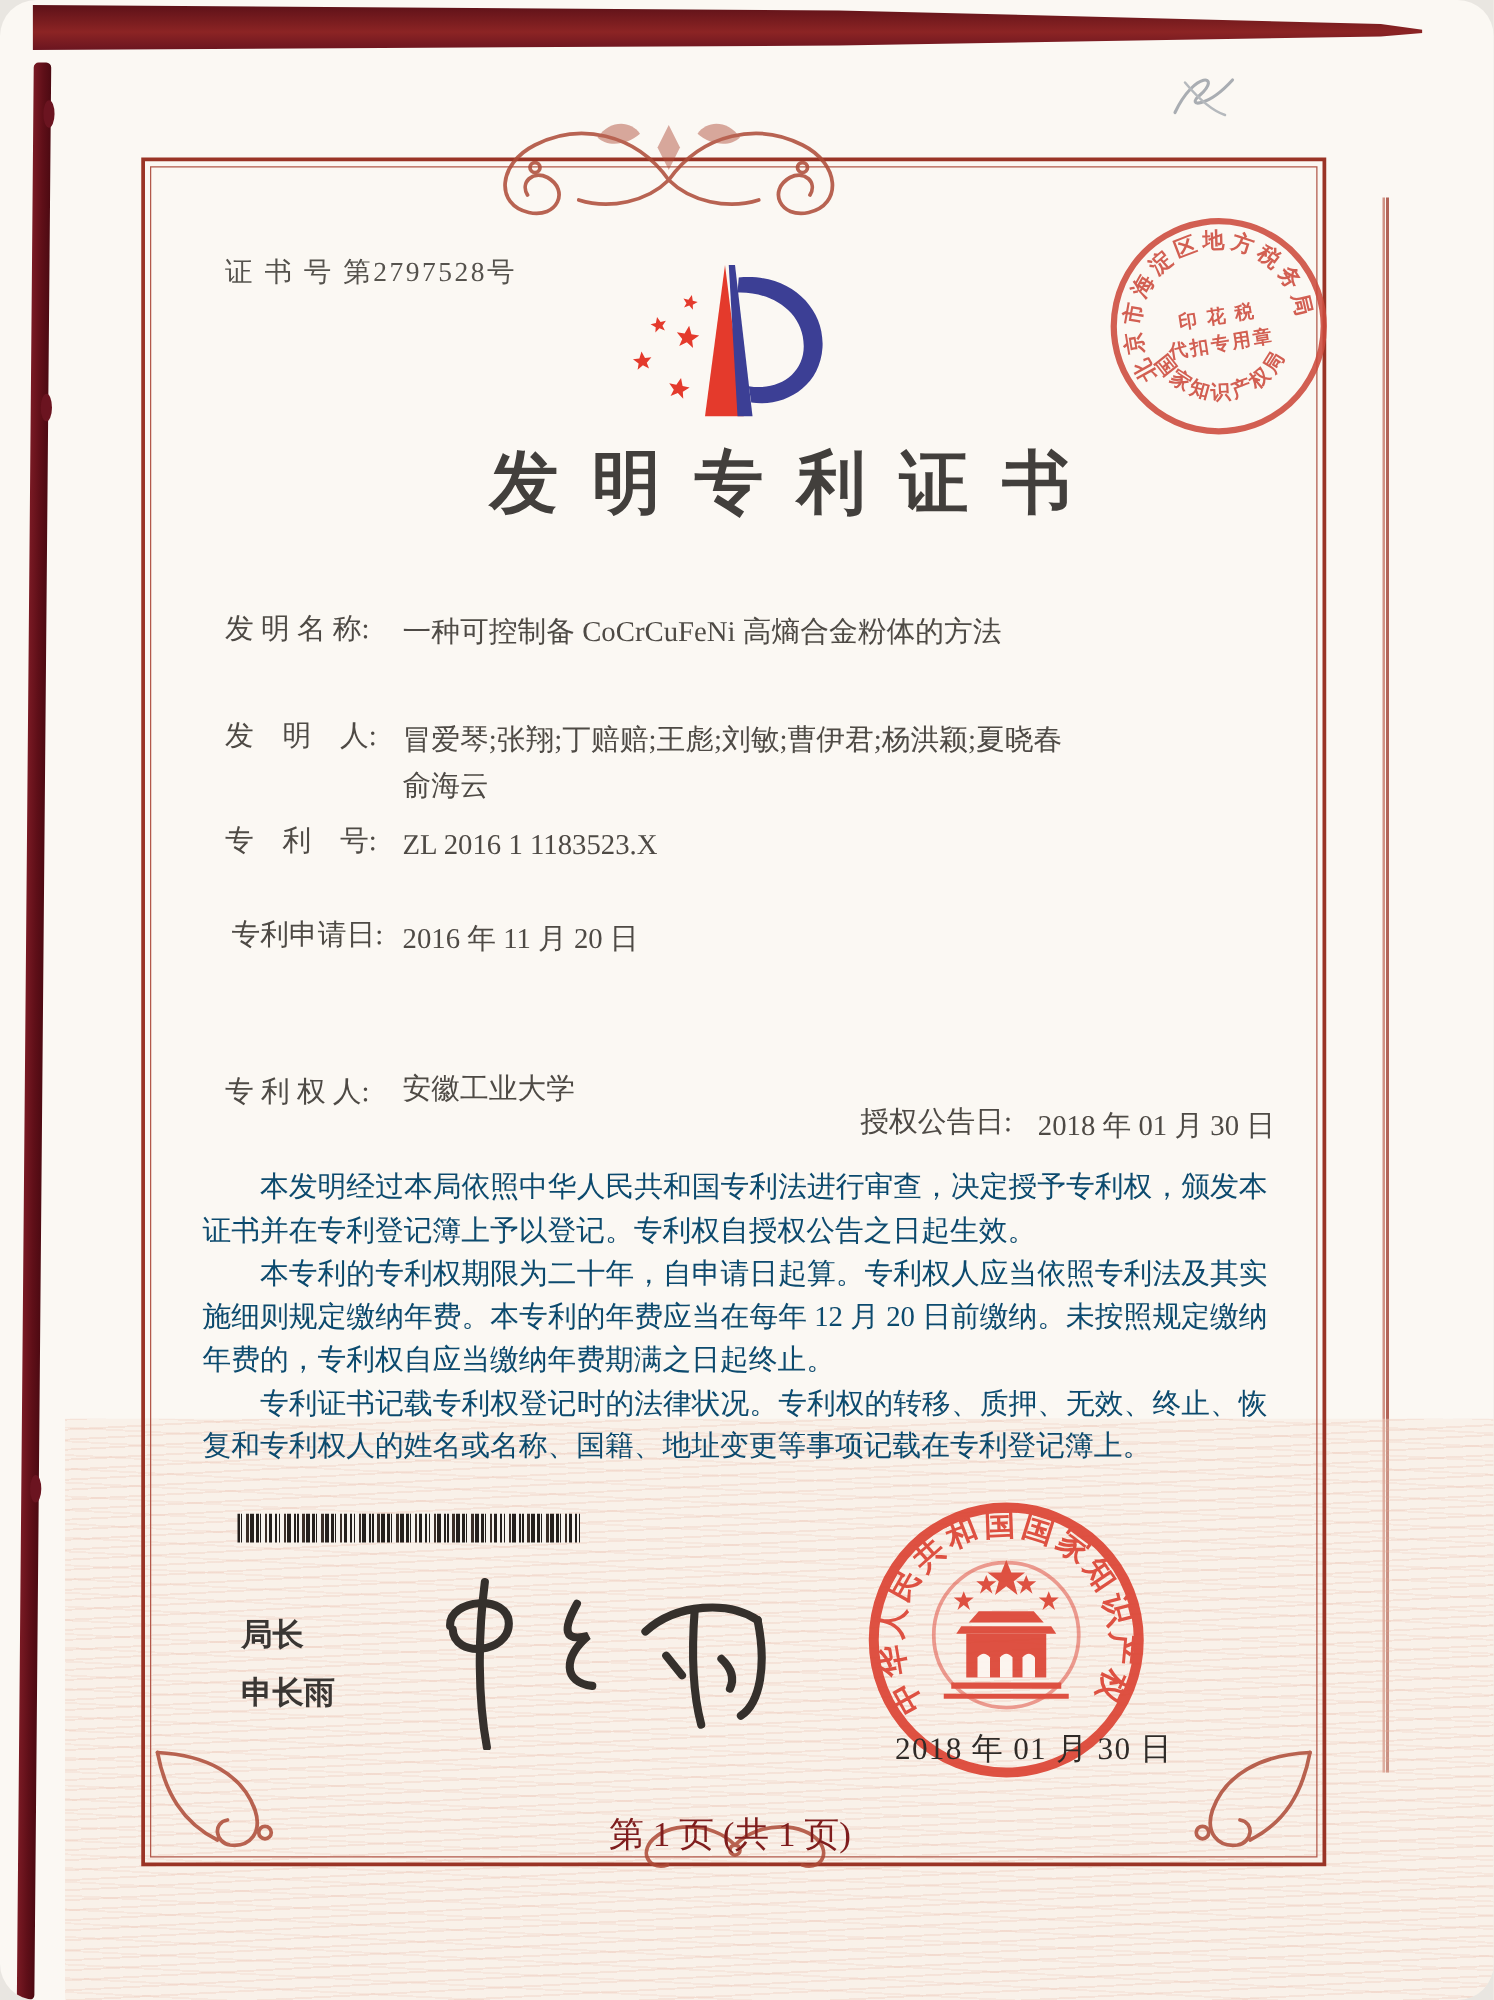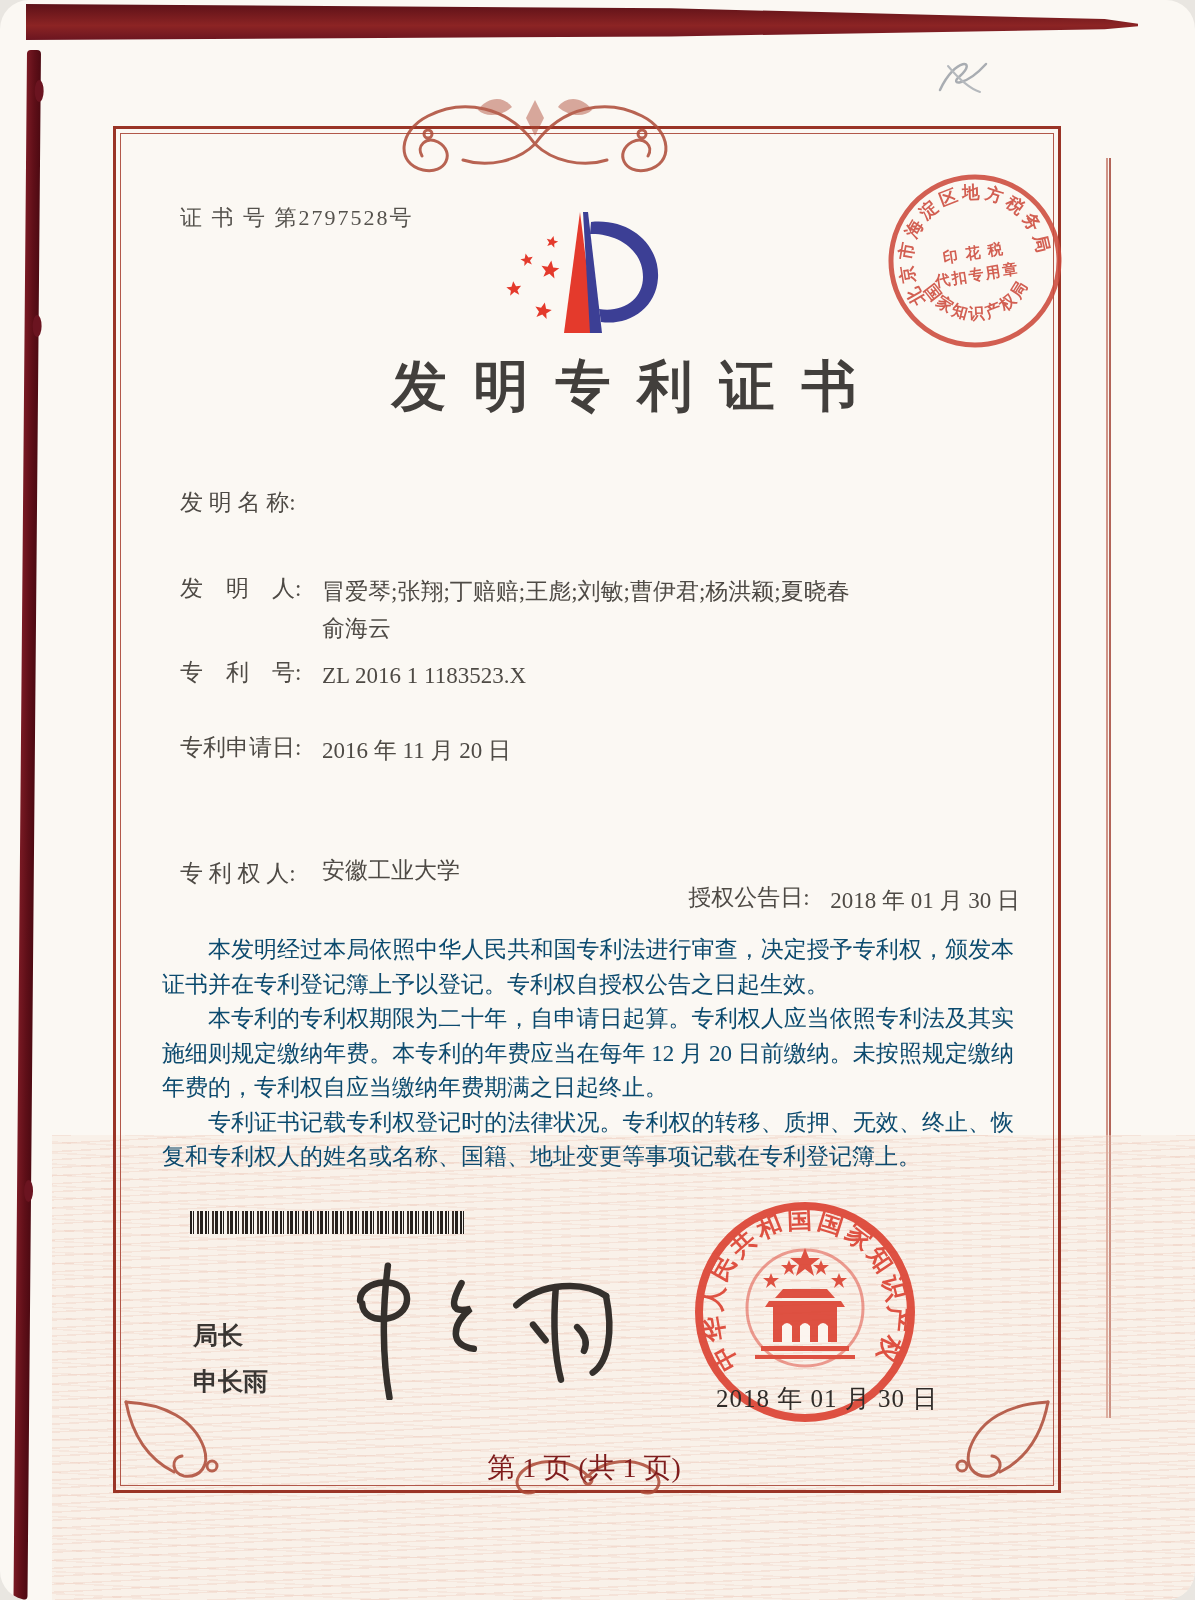--- a/index.html
+++ b/index.html
@@ -39,21 +39,21 @@
   .cert-number{left:180px;top:203px;font-size:22px;letter-spacing:2px;color:var(--ink_grey);}
   .title{left:113px;top:350px;width:942px;text-align:center;font-size:55px;font-weight:600;
     color:#423f3c;letter-spacing:27px;text-indent:27px;margin-left:40px;}
   .frow{left:180px;font-size:23px;color:#4e4a45;display:flex;align-items:flex-start;width:840px;}
   .flabel{display:inline-block;min-width:132px;white-space:nowrap;}
   .fvalue{margin-left:10px;line-height:37px;}
   .paras{left:162px;top:933px;width:852px;font-size:23px;line-height:34.5px;text-align:justify;color:#0c4a6e;}
   .paras p{margin:0;text-indent:2em;}
   .barcode{left:190px;top:1211px;width:274px;height:23px;
     background:repeating-linear-gradient(90deg,#241f1c 0 2px,#f7f3ee 2px 3px,#241f1c 3px 4px,#f7f3ee 4px 7px,#3a2e28 7px 9px,#f7f3ee 9px 10px,#241f1c 10px 13px,#f7f3ee 13px 15px);}
-  .signer{font-family:Liberation Sans, sans-serif;font-weight:700;font-size:25px;color:var(--ink_dark);margin-top:28px;}
+  .signer{font-family:Liberation Sans, sans-serif;font-weight:700;font-size:25px;color:var(--ink_dark);}
   .sig-title{left:193px;top:1291px;}
   .sig-name{left:193px;top:1337px;}
   .seal-text{font-size:25px;letter-spacing:3.5px;fill:var(--seal_red);font-weight:700;}
   .stamp-text{fill:var(--stamp_red);font-weight:700;}
   .seal-date{left:716px;top:1382px;font-size:25px;letter-spacing:1px;color:#2f2b28;z-index:6;}
   .footer{left:113px;top:1449px;width:942px;text-align:center;font-size:28px;color:#7f1d1d;}
   svg text{font-family:"Liberation Serif","DejaVu Serif",serif;}
 </style>
 </head>
 <body>
@@ -122,33 +122,34 @@
     <use href="#star" transform="translate(32,60) scale(0.66) rotate(-12)" fill="var(--logo_red)"></use>
     <use href="#star" transform="translate(55,70) scale(0.95) rotate(8)" fill="var(--logo_red)"></use>
     <use href="#star" transform="translate(19,89) scale(0.78) rotate(-6)" fill="var(--logo_red)"></use>
     <use href="#star" transform="translate(48,111) scale(0.88) rotate(12)" fill="var(--logo_red)"></use>
   </svg>
 
   <div class="abs title">发明专利证书</div>
 
   <div class="abs frow" style="top:487px;">
     <span class="flabel">发 明 名 称:</span>
+    <span class="fvalue">一种可控制备 CoCrCuFeNi 高熵合金粉体的方法</span>
   </div>
   <div class="abs frow" style="top:573px;">
     <span class="flabel">发　明　人:</span>
     <span class="fvalue">
       <span style="display:block;">冒爱琴;张翔;丁赔赔;王彪;刘敏;曹伊君;杨洪颖;夏晓春</span>
       <span style="display:block;">俞海云</span>
     </span>
   </div>
   <div class="abs frow" style="top:657px;">
     <span class="flabel">专　利　号:</span>
     <span class="fvalue">ZL 2016 1 1183523.X</span>
   </div>
-  <div class="abs frow" style="top:732px;">
+  <div class="abs frow" style="top:732px;text-align:center;">
     <span class="flabel">专利申请日:</span>
     <span class="fvalue">2016 年 11 月 20 日</span>
   </div>
   <div class="abs frow" style="top:852px;align-items:flex-end;">
     <span class="flabel">专 利 权 人:</span>
     <span class="fvalue">安徽工业大学</span>
   </div>
   <div class="abs frow" style="top:882px;justify-content:flex-end;">
     <span class="flabel">授权公告日:</span>
     <span class="fvalue">2018 年 01 月 30 日</span>

